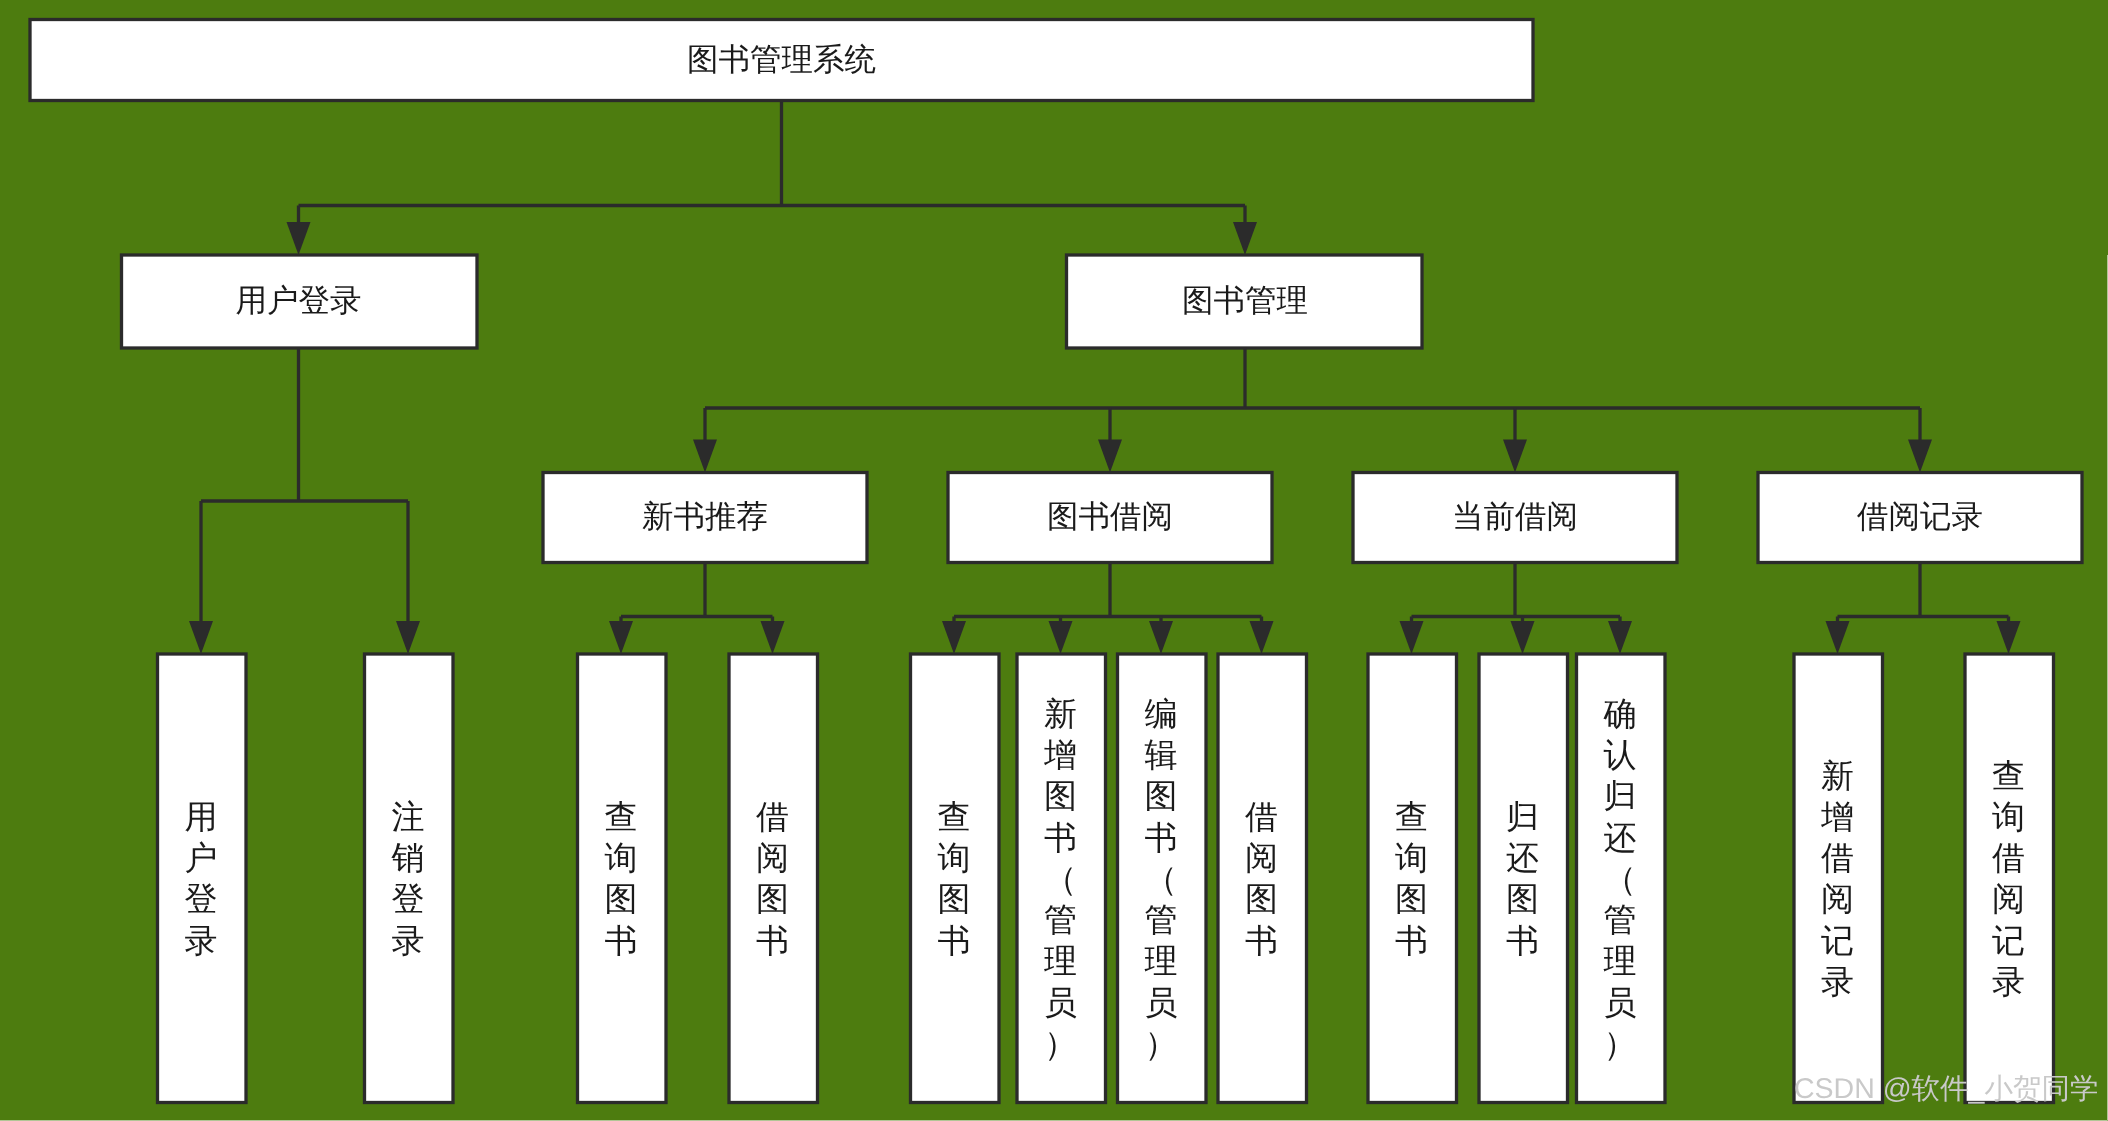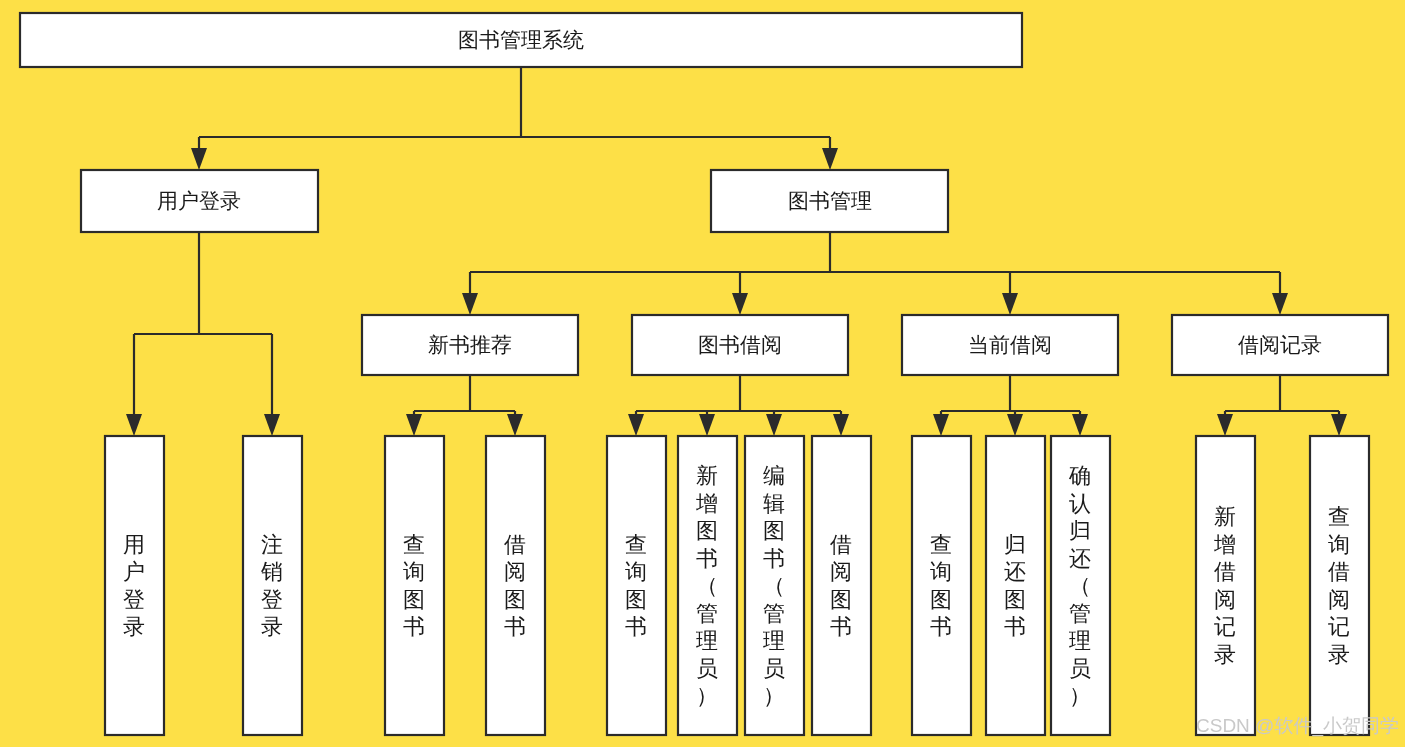--- a/index.html
+++ b/index.html
@@ -8,21 +8,21 @@
     padding: 0;
     background: #ffffff;
   }
   body {
     font-family: "Liberation Sans", "DejaVu Sans", sans-serif;
   }
   #diagram-root {
     position: relative;
     width: 1405px;
     height: 747px;
-    background: #fde047;
+    background: #4d7c0f;
     overflow: hidden;
   }
   svg.tree-canvas {
     position: absolute;
     top: 0;
     left: 0;
     width: 1405px;
     height: 747px;
     display: block;
   }

